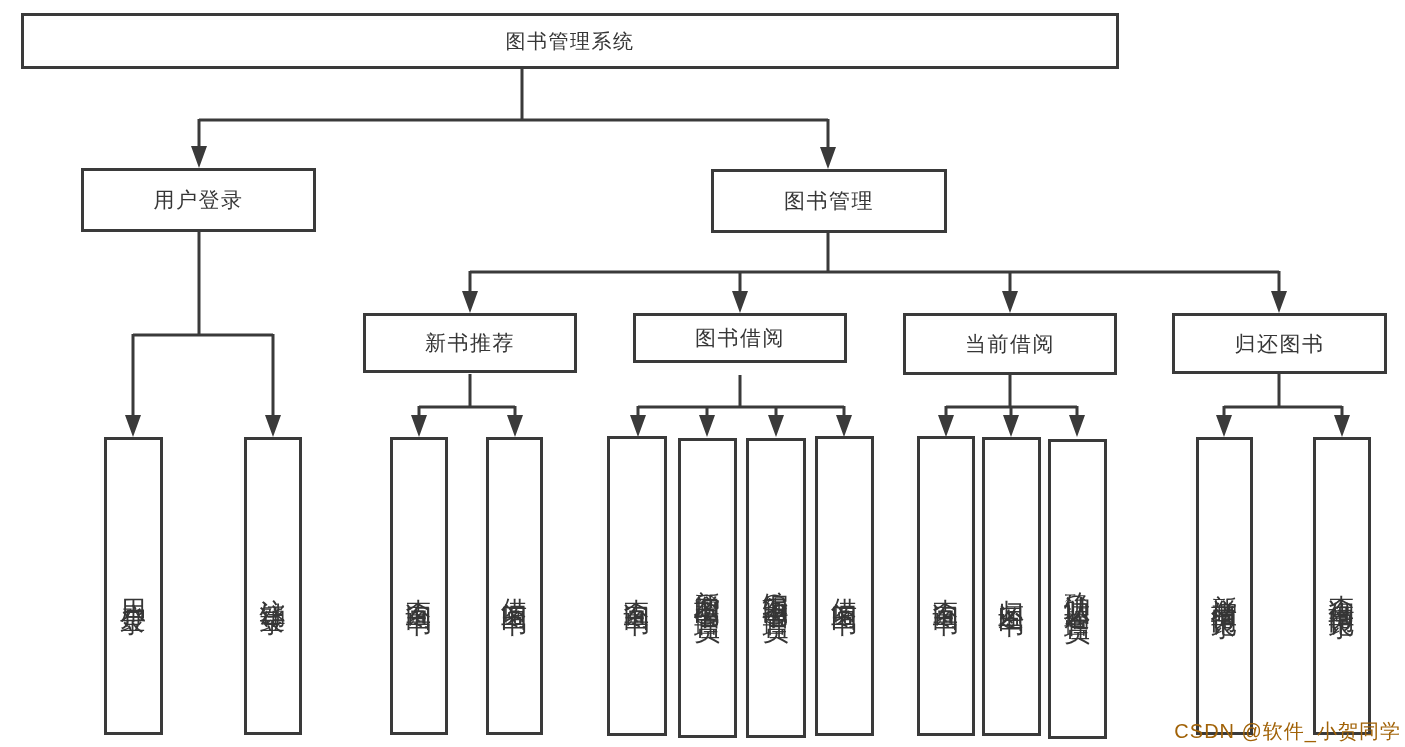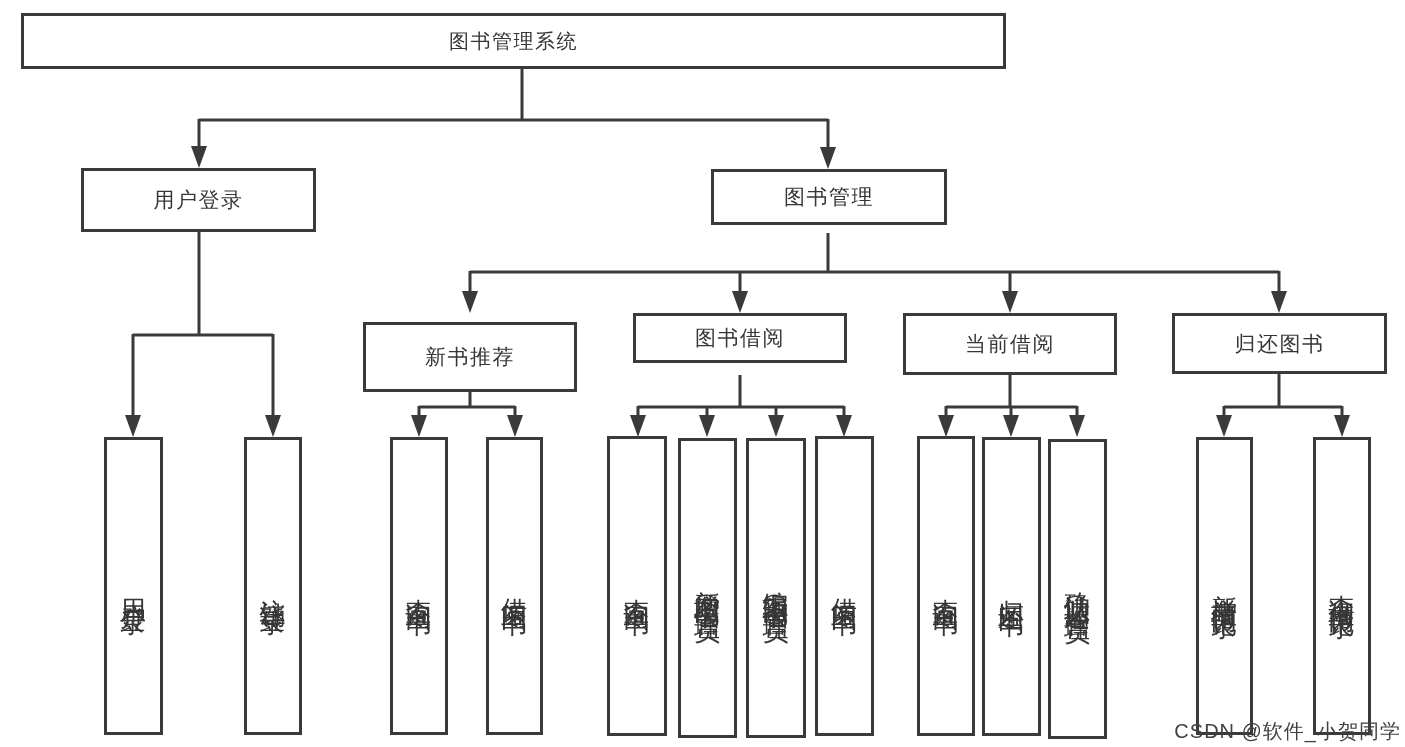--- a/index.html
+++ b/index.html
@@ -13,21 +13,21 @@
     display:flex;align-items:center;justify-content:center;z-index:2;
   }
   .h-node{font-size:21px;letter-spacing:1.5px;}
   .root-node{font-size:20px;}
   .v-node{
     writing-mode:vertical-rl;text-orientation:mixed;
     font-size:26px;letter-spacing:4px;line-height:1;
   }
   .watermark{
     position:absolute;right:4px;bottom:2px;z-index:6;
-    font-size:20px;color:#404040;letter-spacing:1px;white-space:nowrap;
+    font-size:20px;color:#a16207;letter-spacing:1px;white-space:nowrap;
   }
 </style>
 </head>
 <body>
 
 <div class="stage">
 
   <svg class="connectors" width="1405" height="747" viewBox="0 0 1405 747">
     <g stroke="#3a3a3a" stroke-width="3" fill="none">
       <path d="M522,69 V120 M199,120 H828 M199,119 V150 M828,119 V151"></path>
@@ -52,32 +52,32 @@
              M699,415 L715,415 L707,437 Z
              M768,415 L784,415 L776,437 Z
              M836,415 L852,415 L844,437 Z
              M938,415 L954,415 L946,437 Z
              M1003,415 L1019,415 L1011,437 Z
              M1069,415 L1085,415 L1077,437 Z
              M1216,415 L1232,415 L1224,437 Z
              M1334,415 L1350,415 L1342,437 Z"></path>
   </svg>
 
-  <div class="node h-node root-node" style="left:21px;top:13px;width:985px;height:56px;">
+  <div class="node h-node root-node" style="left:21px;top:13px;width:1098px;height:56px;">
     <span>图书管理系统</span>
   </div>
 
   <div class="node h-node" style="left:81px;top:168px;width:235px;height:64px;">
     <span>用户登录</span>
   </div>
-  <div class="node h-node" style="left:711px;top:169px;width:236px;height:56px;">
+  <div class="node h-node" style="left:711px;top:169px;width:236px;height:64px;">
     <span>图书管理</span>
   </div>
 
-  <div class="node h-node" style="left:363px;top:322px;width:214px;height:70px;">
+  <div class="node h-node" style="left:363px;top:313px;width:214px;height:60px;">
     <span>新书推荐</span>
   </div>
   <div class="node h-node" style="left:633px;top:313px;width:214px;height:50px;">
     <span>图书借阅</span>
   </div>
   <div class="node h-node" style="left:903px;top:313px;width:214px;height:62px;justify-content:center;">
     <span>当前借阅</span>
   </div>
   <div class="node h-node" style="left:1172px;top:313px;width:215px;height:61px;">
     <span>归还图书</span>

